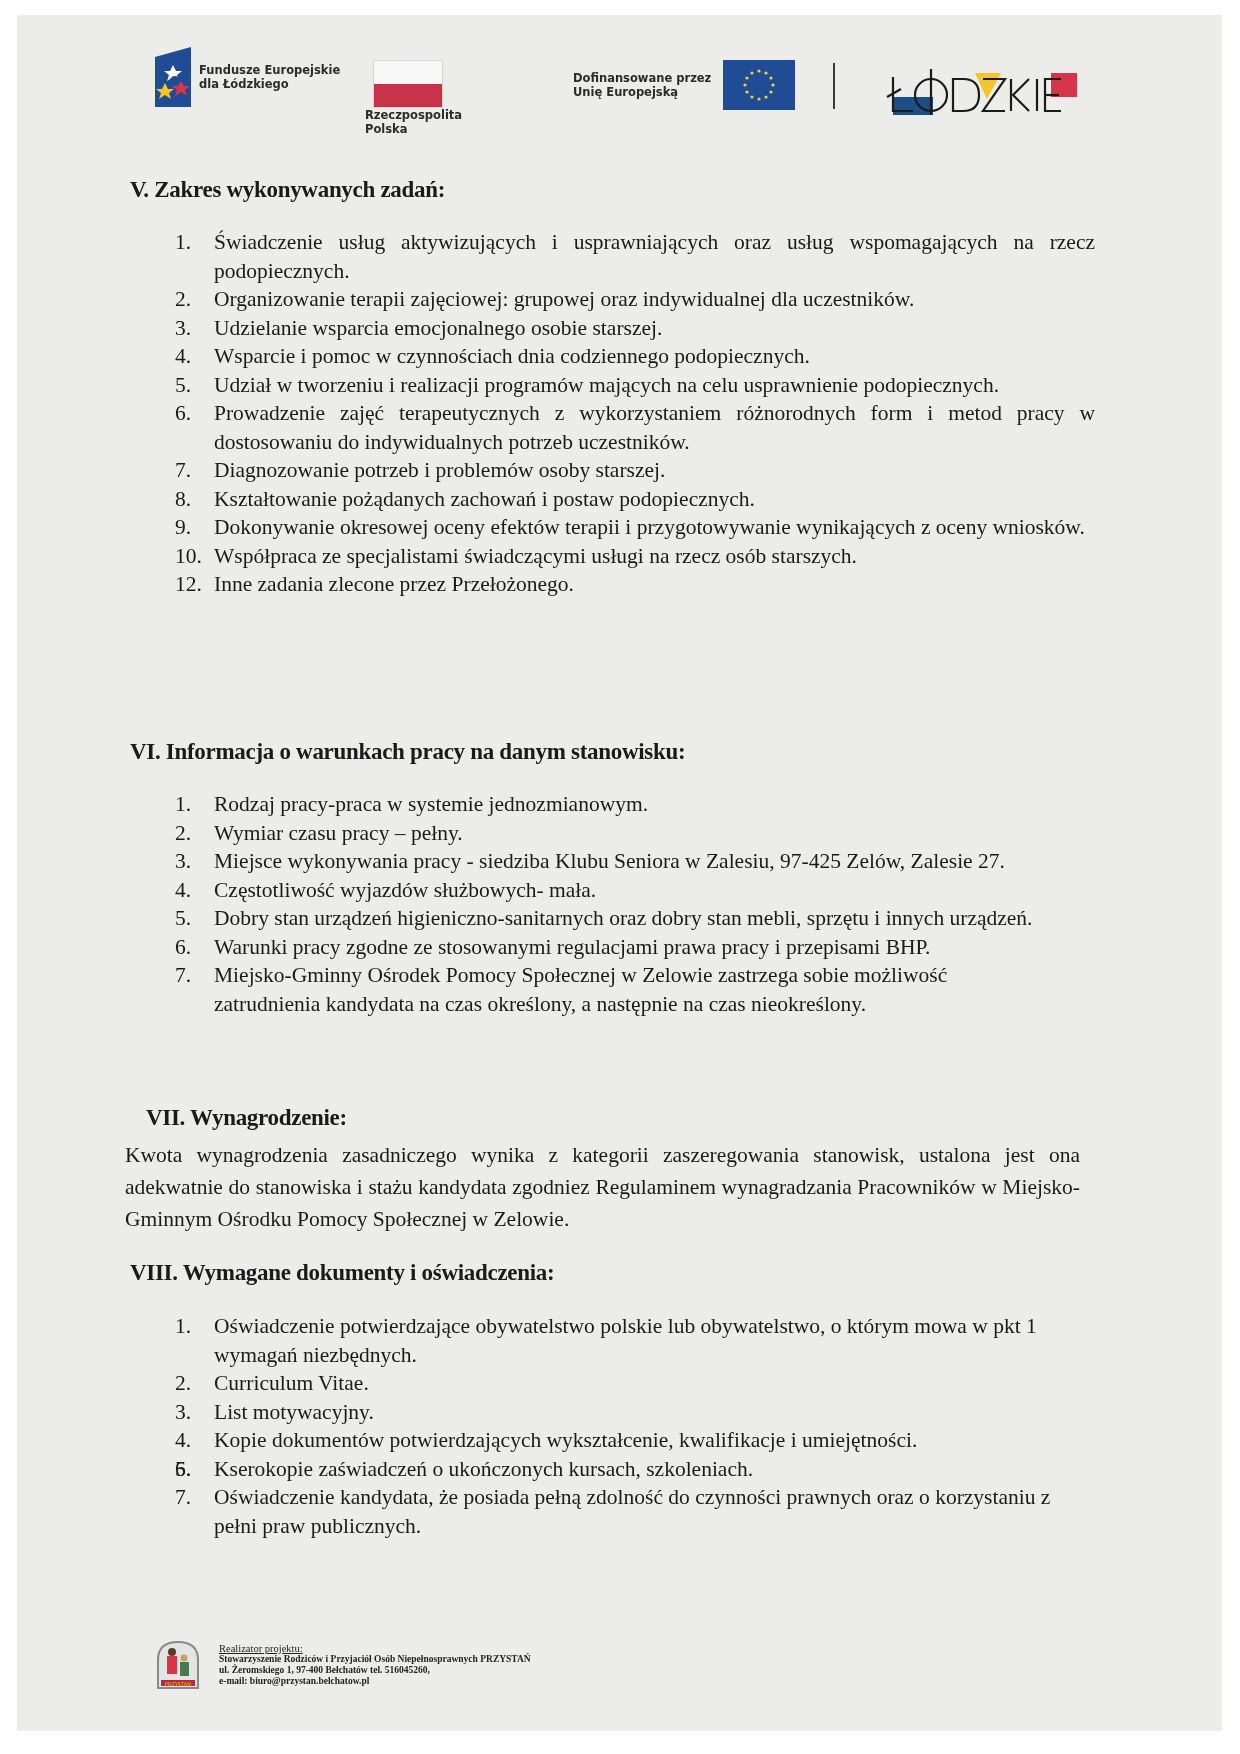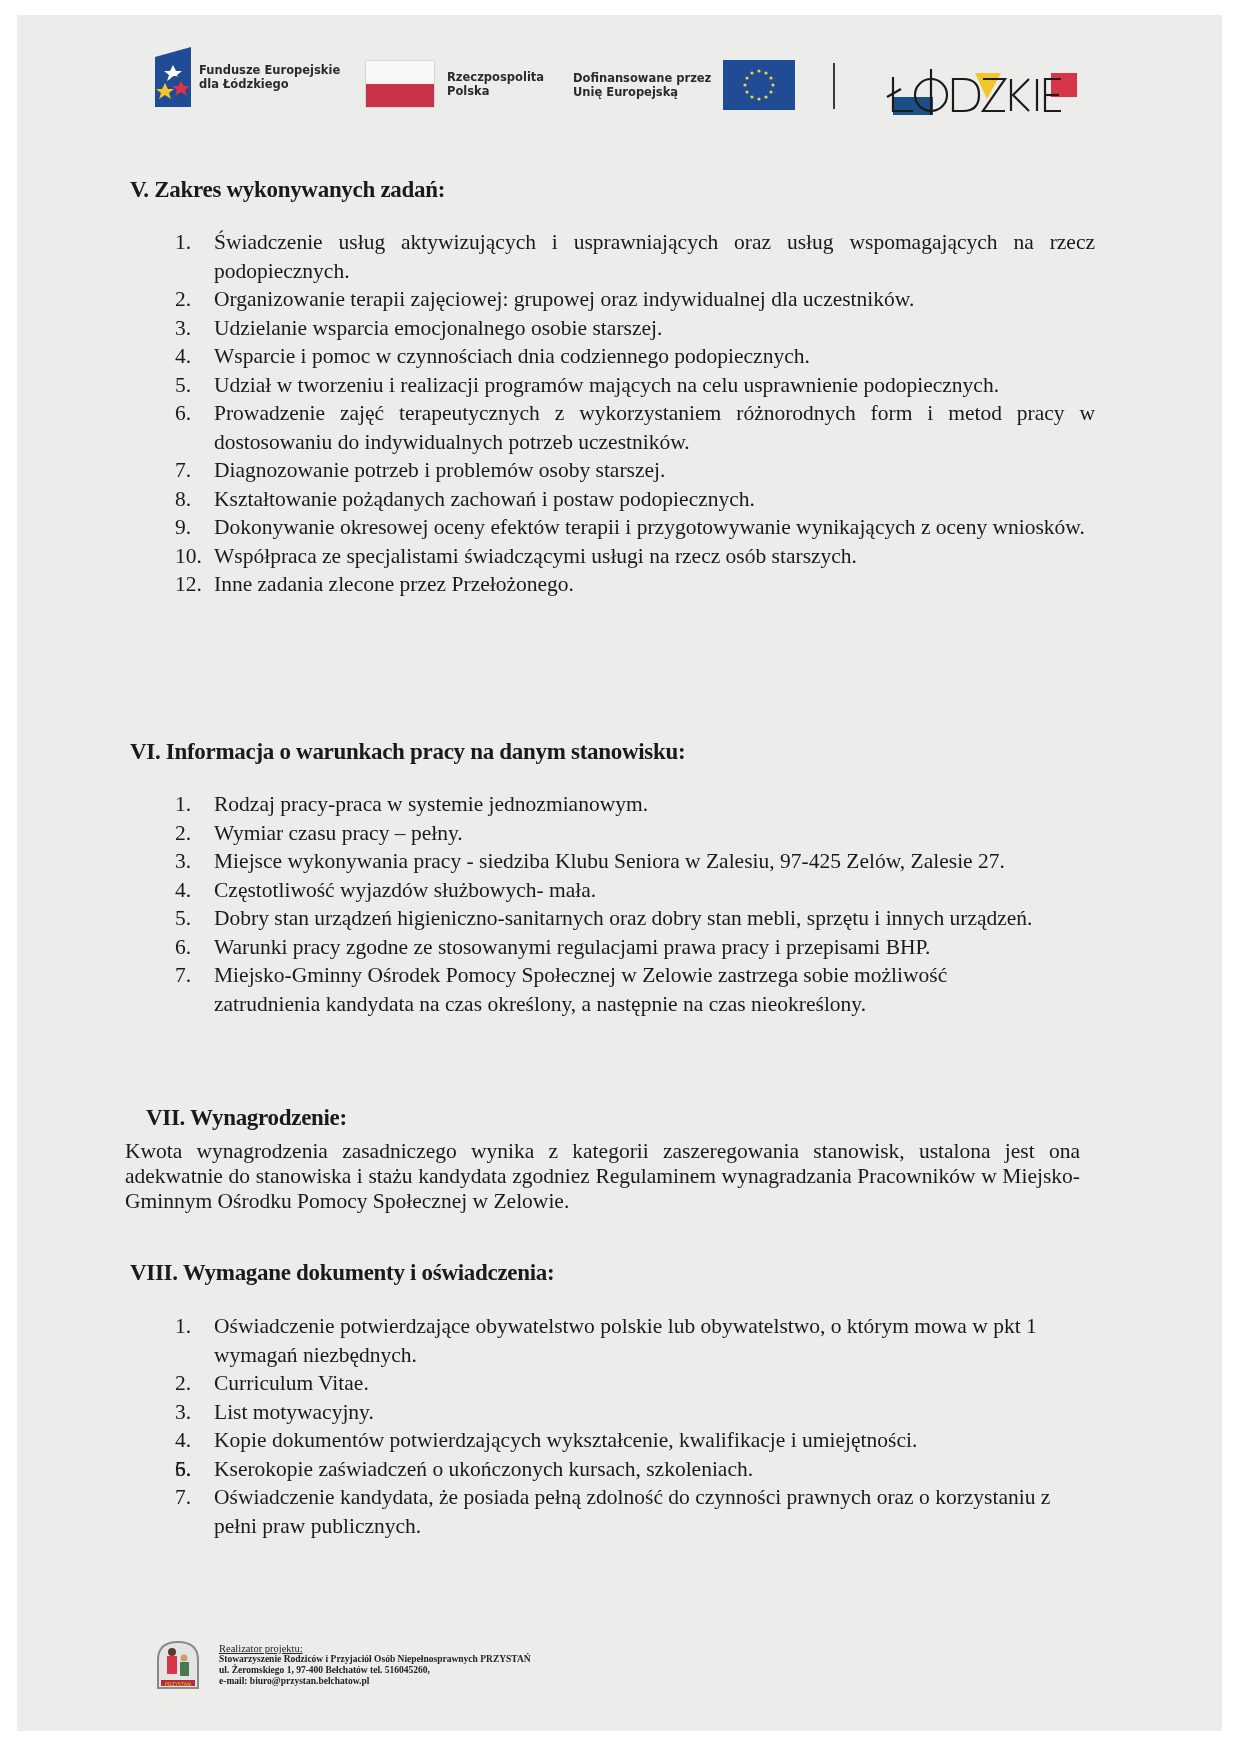--- a/index.html
+++ b/index.html
@@ -12,42 +12,42 @@
     }
     
     .logos { position: absolute; left: 0; top: 0; width: 100%; height: 110px; padding-left: 36px; }
     .logo { position: absolute; display: flex; align-items: center; }
     .logo-text {
       font-family: "DejaVu Sans", "Liberation Sans", sans-serif;
       font-weight: bold; font-size: 11.5px; line-height: 14px; color: #2b2b2b;
     }
     .fe-logo { left: 138px; top: 32px; }
     .fe-mark { width: 36px; height: 60px; margin-right: 8px; }
-    .rp-logo { left: 348px; top: 45px; }
+    .rp-logo { left: 348px; top: 45px; flex-direction: column; }
     .flag { width: 70px; height: 48px; margin-right: 12px; border: 1px solid #d6d6d6; box-sizing: border-box; }
     .flag .w { height: 50%; background: #f8f8f8; }
     .flag .r { height: 50%; background: #c8334a; }
     .eu-logo { left: 556px; top: 45px; }
     .eu-logo .logo-text { text-align: left; margin-right: 12px; }
     .eu-flag { width: 72px; height: 50px; background: #1f4c94; position: relative; }
     .separator { position: absolute; left: 816px; top: 48px; width: 2px; height: 46px; background: #3b3b3b; }
     .lodzkie-logo { left: 866px; top: 50px; width: 200px; height: 52px; }
     
     .ghost { position: absolute; color: rgba(60,60,60,0.10); font-weight: bold; pointer-events: none; }
     
     .section-title {
       position: absolute; font-weight: bold; font-size: 23px; letter-spacing: -0.3px;
       white-space: nowrap;
     }
     .list { position: absolute; left: 158px; width: 920px; margin: 0; padding: 0; list-style: none; }
     .list li { position: relative; padding-left: 39px; font-size: 21.5px; line-height: 28.5px; }
     .list li .num { position: absolute; left: 0; top: 0; width: 36px; text-align: left; }
     .justify { text-align: justify; }
     .para {
-      position: absolute; left: 125px; width: 955px; font-size: 21.5px; line-height: 25px; text-align: justify;
+      position: absolute; left: 125px; width: 955px; font-size: 21.5px; line-height: 32px; text-align: justify;
     }
     
     .footer { position: absolute; left: 138px; top: 1625px; display: flex; align-items: center; }
     .footer-mark { width: 46px; height: 50px; margin-right: 18px; }
     .footer-text { font-family: "Liberation Serif", serif; font-size: 9.5px; line-height: 11px; color: #222; }
     .footer-text .label { text-decoration: underline; font-size: 10.5px; }
   </style>
 </head>
 <body>
 

